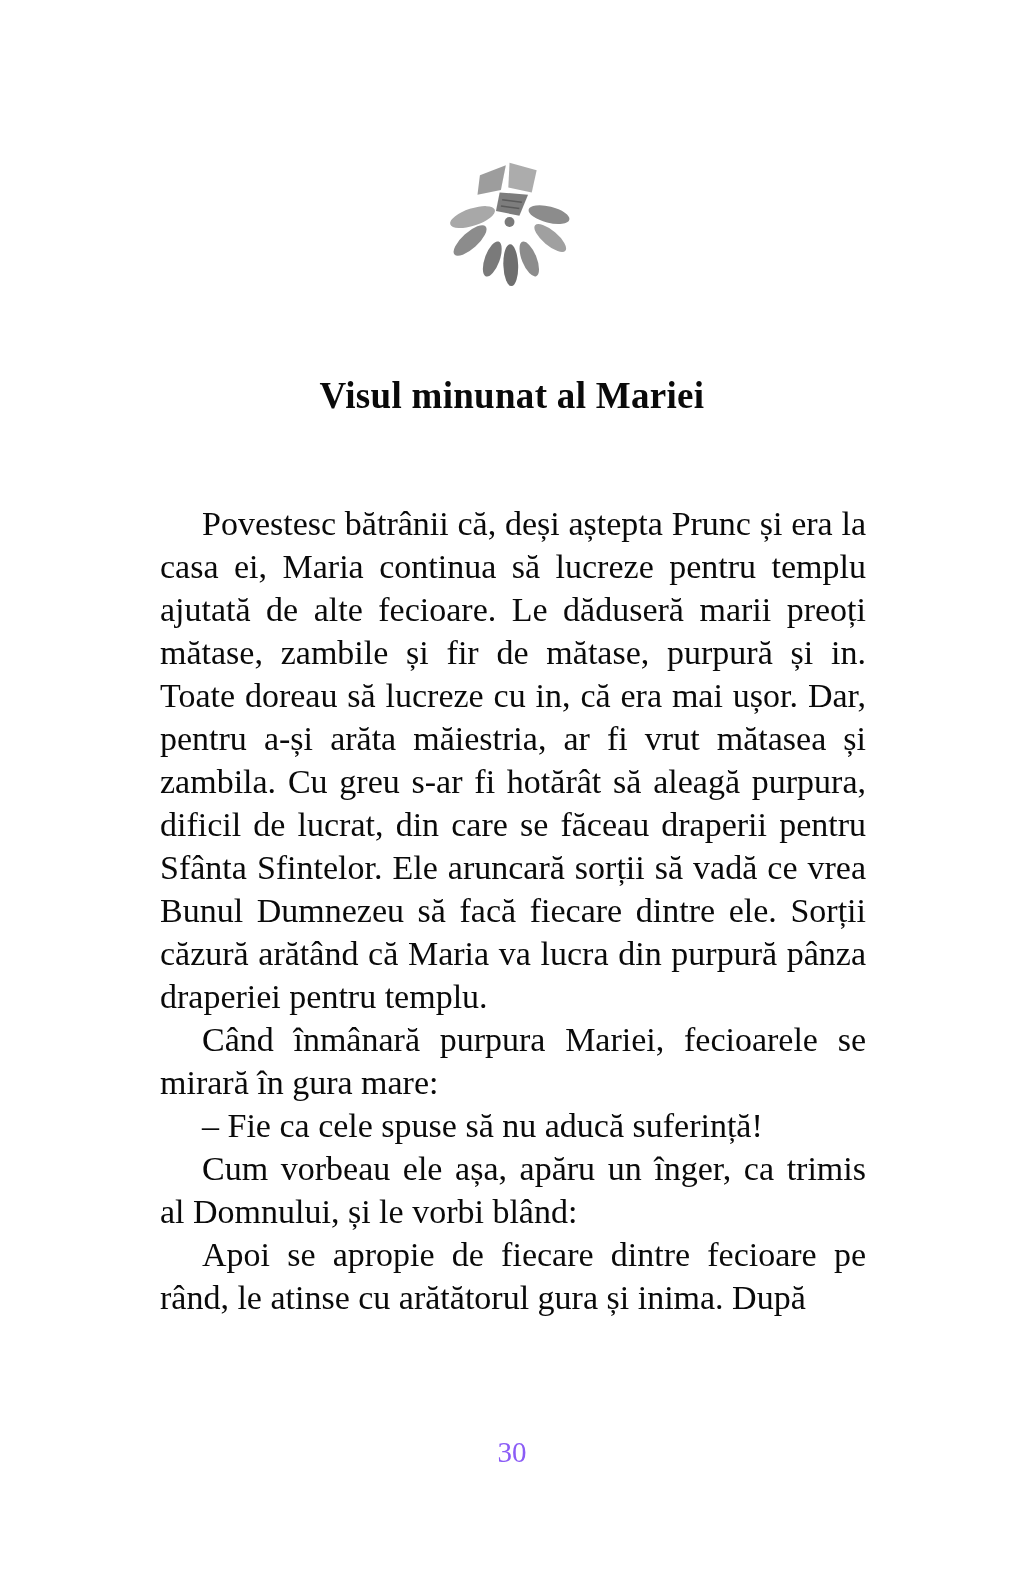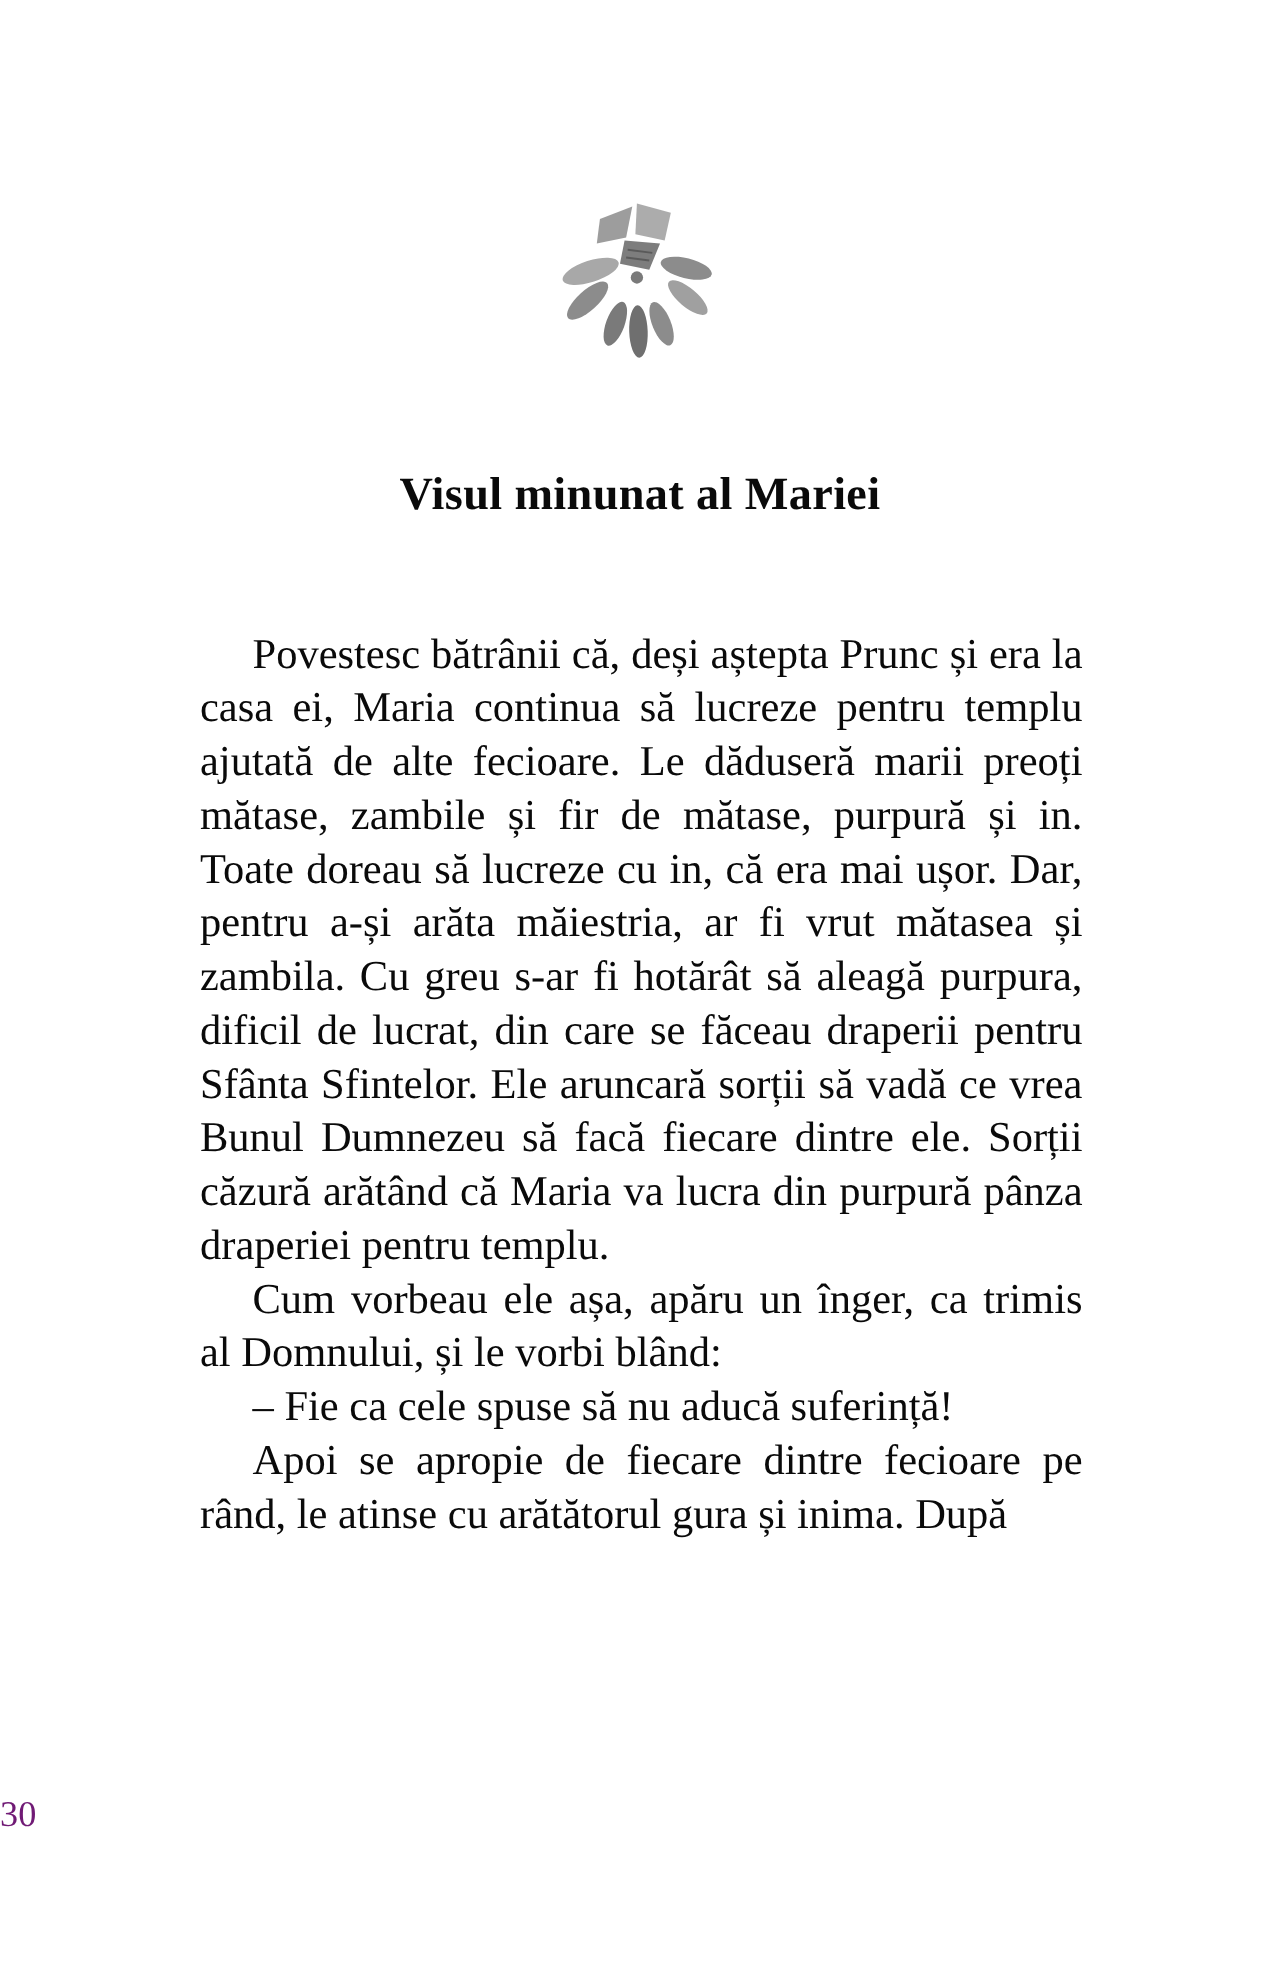--- a/index.html
+++ b/index.html
@@ -56,22 +56,23 @@
   .body-text p {
     margin: 0;
     padding: 0;
     text-indent: 42px;
   }
   .page-number {
     position: absolute;
     top: 1436px;
     left: 0;
     width: 100%;
+    text-align: center;
     font-size: 29px;
-    color: #701a75;
+    color: #8b5cf6;
   }
 </style>
 </head>
 <body>
 
 <div class="page">
 
   <div class="ornament">
     <svg viewBox="0 0 120 120" xmlns="http://www.w3.org/2000/svg" aria-hidden="true">
 
@@ -90,20 +91,21 @@
       <ellipse cx="59" cy="95" rx="17" ry="6" fill="#6f6f6f" transform="rotate(88 59 95)"></ellipse>
 
       <circle cx="58" cy="60" r="4" fill="#7a7a7a"></circle>
     </svg>
   </div>
 
   <h1 class="chapter-title">Visul minunat al Mariei</h1>
 
   <div class="body-text">
     <p>Povestesc bătrânii că, deși aștepta Prunc și era la casa ei, Maria continua să lucreze pentru templu ajutată de alte fecioare. Le dăduseră marii preoți mătase, zambile și fir de mătase, purpură și in. Toate doreau să lucreze cu in, că era mai ușor. Dar, pentru a-și arăta măiestria, ar fi vrut mătasea și zambila. Cu greu s-ar fi hotărât să aleagă purpura, dificil de lucrat, din care se făceau draperii pentru Sfânta Sfintelor. Ele aruncară sorții să vadă ce vrea Bunul Dumnezeu să facă fiecare dintre ele. Sorții căzură arătând că Maria va lucra din purpură pânza draperiei pentru templu.</p>
+    <p>Când înmânară purpura Mariei, fecioarele se mirară în gura mare:</p>
+    <p>– Fie ca cele spuse să nu aducă suferință!</p>
     <p>Cum vorbeau ele așa, apăru un înger, ca trimis al Domnului, și le vorbi blând:</p>
-    <p>– Fie ca cele spuse să nu aducă suferință!</p>
     <p>Apoi se apropie de fiecare dintre fecioare pe rând, le atinse cu arătătorul gura și inima. După</p>
   </div>
 
   <div class="page-number">30</div>
 
 </div>
 
 </body></html>

